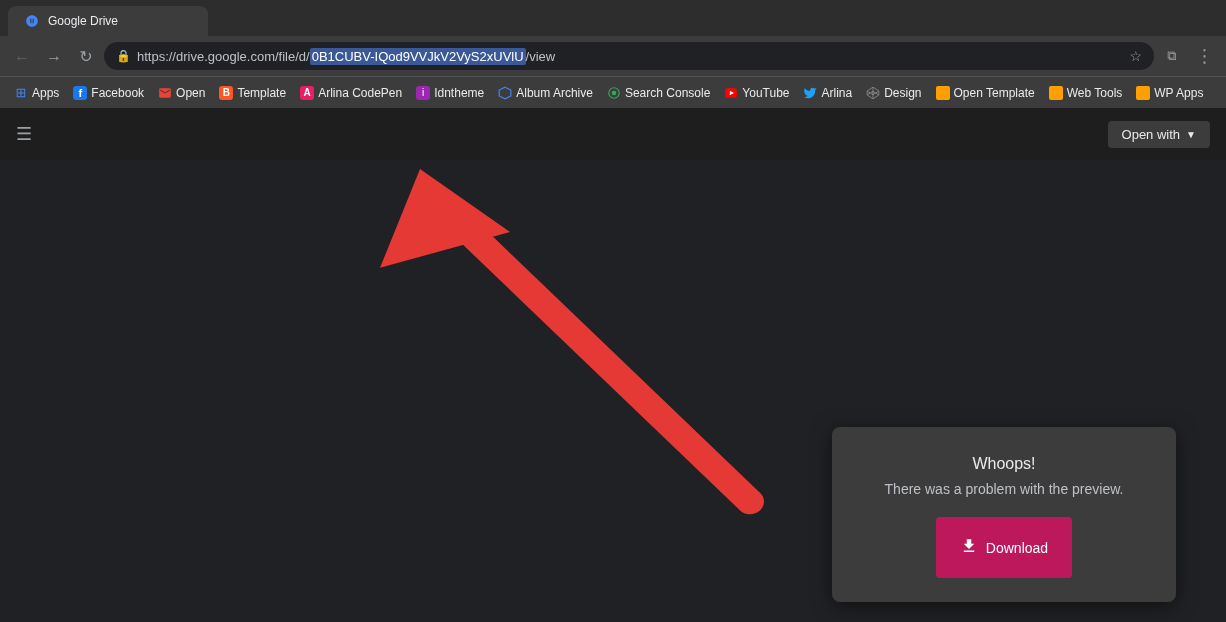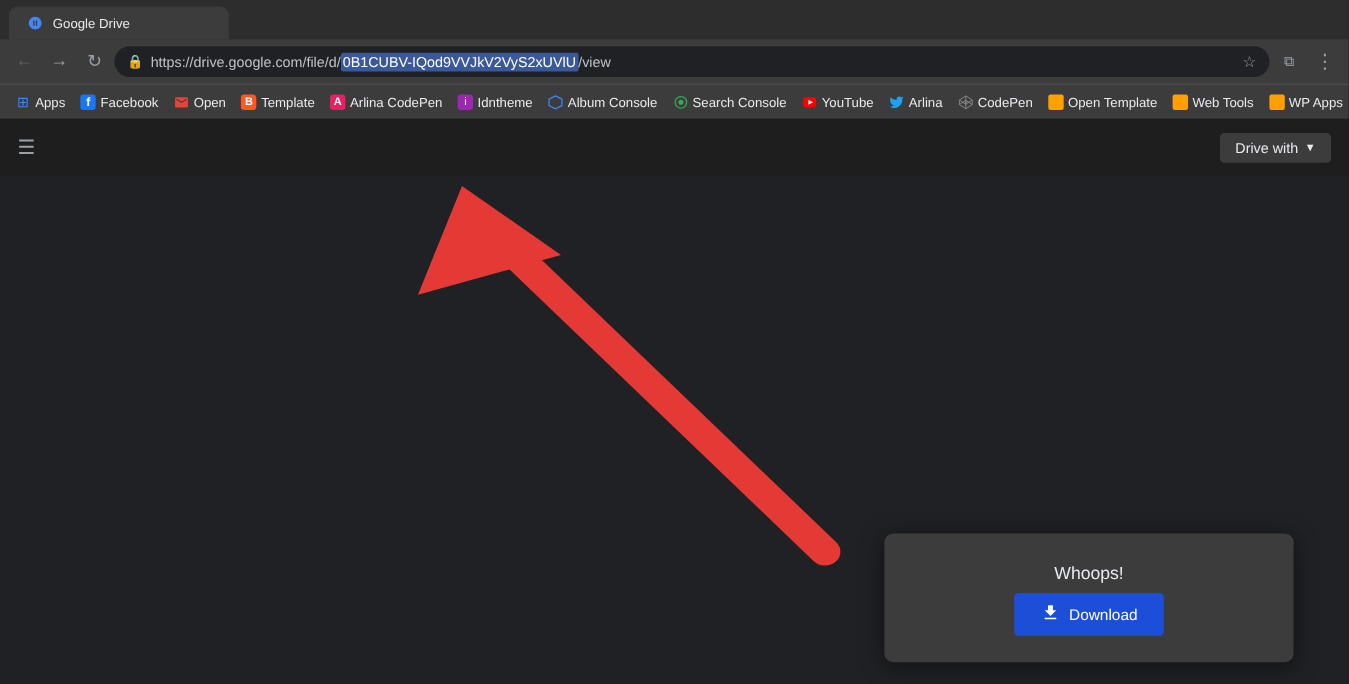--- a/index.html
+++ b/index.html
@@ -161,45 +161,45 @@
       display: flex;
       align-items: center;
       gap: 6px;
     }
 
     
     .error-dialog {
       position: absolute;
       bottom: 20px;
       right: 50px;
-      width: 372px;
+      width: 344px;
       background: #3c3c3c;
       border-radius: 8px;
       padding: 28px 24px 24px;
       text-align: center;
       box-shadow: 0 4px 20px rgba(0,0,0,0.5);
     }
     .error-title {
       font-size: 16px;
       color: #e8eaed;
       font-weight: 400;
       margin-bottom: 8px;
     }
     .error-subtitle {
       font-size: 14px;
       color: #bdc1c6;
       margin-bottom: 20px;
     }
     .download-btn {
-      background: #1d4ed8;
+      background: #be185d;
       border: none;
       border-radius: 4px;
       color: #fff;
       font-size: 14px;
-      padding: 9px 24px;
+      padding: 20px 24px;
       cursor: pointer;
       display: inline-flex;
       align-items: center;
       gap: 8px;
       font-weight: 500;
     }
 
     
     .red-arrow {
       position: absolute;
@@ -277,21 +277,21 @@
       <span class="bm-icon" style="background:#9c27b0; color:#fff; border-radius:3px; font-size:10px; width:14px; height:14px; display:flex; align-items:center; justify-content:center;">i</span>
       <span>Idntheme</span>
     </div>
 
     <div class="bookmark-item">
       <span class="bm-icon">
         <svg width="14" height="14" viewBox="0 0 24 24">
             <polygon points="12,2 22,7 22,17 12,22 2,17 2,7" fill="none" stroke="#4285f4" stroke-width="2"></polygon>
           </svg>
       </span>
-      <span>Album Console</span>
+      <span>Album Archive</span>
     </div>
 
     <div class="bookmark-item">
       <span class="bm-icon">
         <svg width="14" height="14" viewBox="0 0 24 24">
             <circle cx="12" cy="12" r="9" fill="none" stroke="#34a853" stroke-width="2"></circle>
             <circle cx="12" cy="12" r="4" fill="#34a853"></circle>
           </svg>
       </span>
       <span>Search Console</span>
@@ -321,21 +321,21 @@
         <svg width="14" height="14" viewBox="0 0 24 24">
             <polygon points="12,2 22,8.5 22,15.5 12,22 2,15.5 2,8.5" fill="none" stroke="#888" stroke-width="1.5"></polygon>
             <line x1="2" y1="8.5" x2="12" y2="15" stroke="#888" stroke-width="1.5"></line>
             <line x1="22" y1="8.5" x2="12" y2="15" stroke="#888" stroke-width="1.5"></line>
             <line x1="12" y1="2" x2="12" y2="15" stroke="#888" stroke-width="1.5"></line>
             <line x1="2" y1="15.5" x2="12" y2="9" stroke="#888" stroke-width="1.5"></line>
             <line x1="22" y1="15.5" x2="12" y2="9" stroke="#888" stroke-width="1.5"></line>
             <line x1="12" y1="22" x2="12" y2="9" stroke="#888" stroke-width="1.5"></line>
           </svg>
       </span>
-      <span>CodePen</span>
+      <span>Design</span>
     </div>
 
     <div class="bookmark-item">
       <span class="bm-icon" style="background:#ffa000; border-radius:2px; width:14px; height:14px; display:flex; align-items:center; justify-content:center;"></span>
       <span>Open Template</span>
     </div>
 
     <div class="bookmark-item">
       <span class="bm-icon" style="background:#ffa000; border-radius:2px; width:14px; height:14px;"></span>
       <span>Web Tools</span>
@@ -349,38 +349,39 @@
 </div>
 
 <div class="main-content">
 
   <div class="drive-toolbar">
     <div class="drive-logo">
       <span style="color:#9aa0a6; font-size:18px; cursor:pointer;">☰</span>
     </div>
     <div>
       <button class="open-with-btn">
-        <span>Drive with</span>
+        <span>Open with</span>
         <span style="font-size:10px;">▼</span>
       </button>
     </div>
   </div>
 
   <svg class="red-arrow" viewBox="0 0 1226 514" preserveAspectRatio="none" style="position:absolute; top:52px; left:0; pointer-events:none; width:100%; height:calc(100% - 52px);">
 
     <g transform="">
 
       <line x1="750" y1="380" x2="450" y2="60" stroke="#e53935" stroke-width="28" stroke-linecap="round"></line>
 
       <polygon points="420,10 380,120 510,80" fill="#e53935"></polygon>
     </g>
   </svg>
 
   <div class="error-dialog">
     <div class="error-title">Whoops!</div>
+    <div class="error-subtitle">There was a problem with the preview.</div>
     <button class="download-btn">
       <span>
         <svg width="18" height="18" viewBox="0 0 24 24">
             <path d="M19 9h-4V3H9v6H5l7 7 7-7zM5 18v2h14v-2H5z" fill="#fff"></path>
           </svg>
       </span>
       <span>Download</span>
     </button>
   </div>
 

